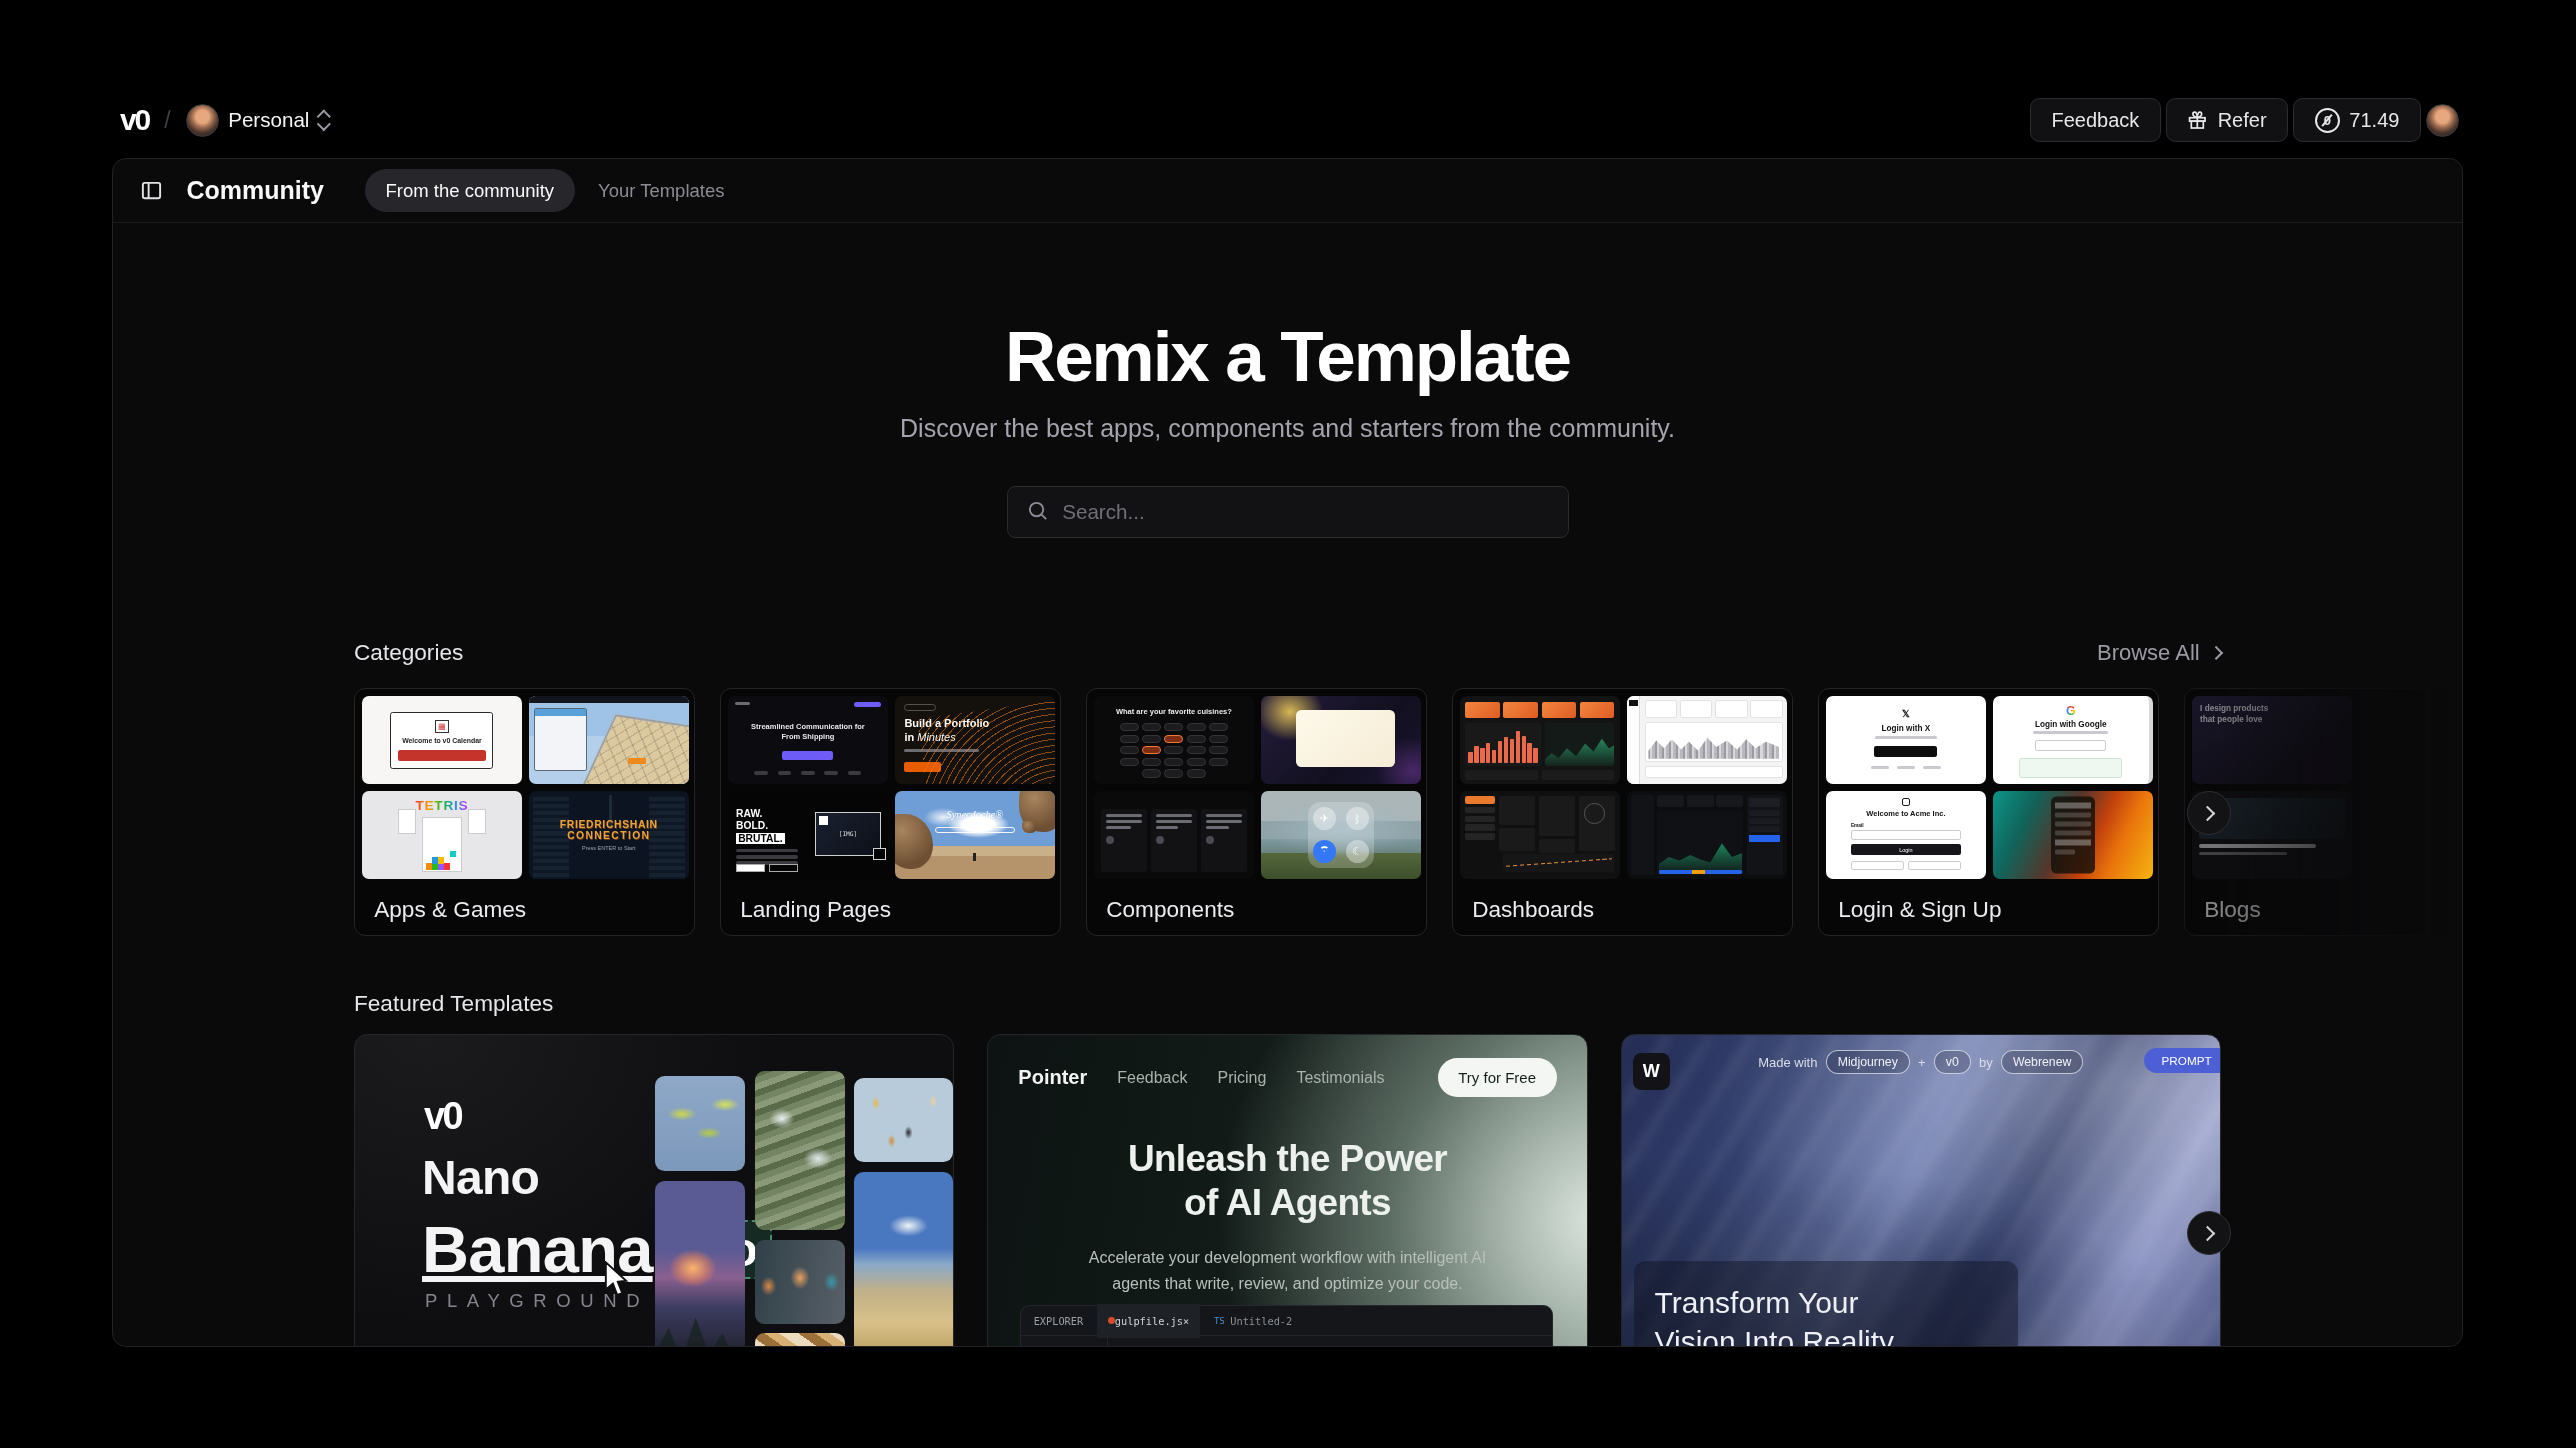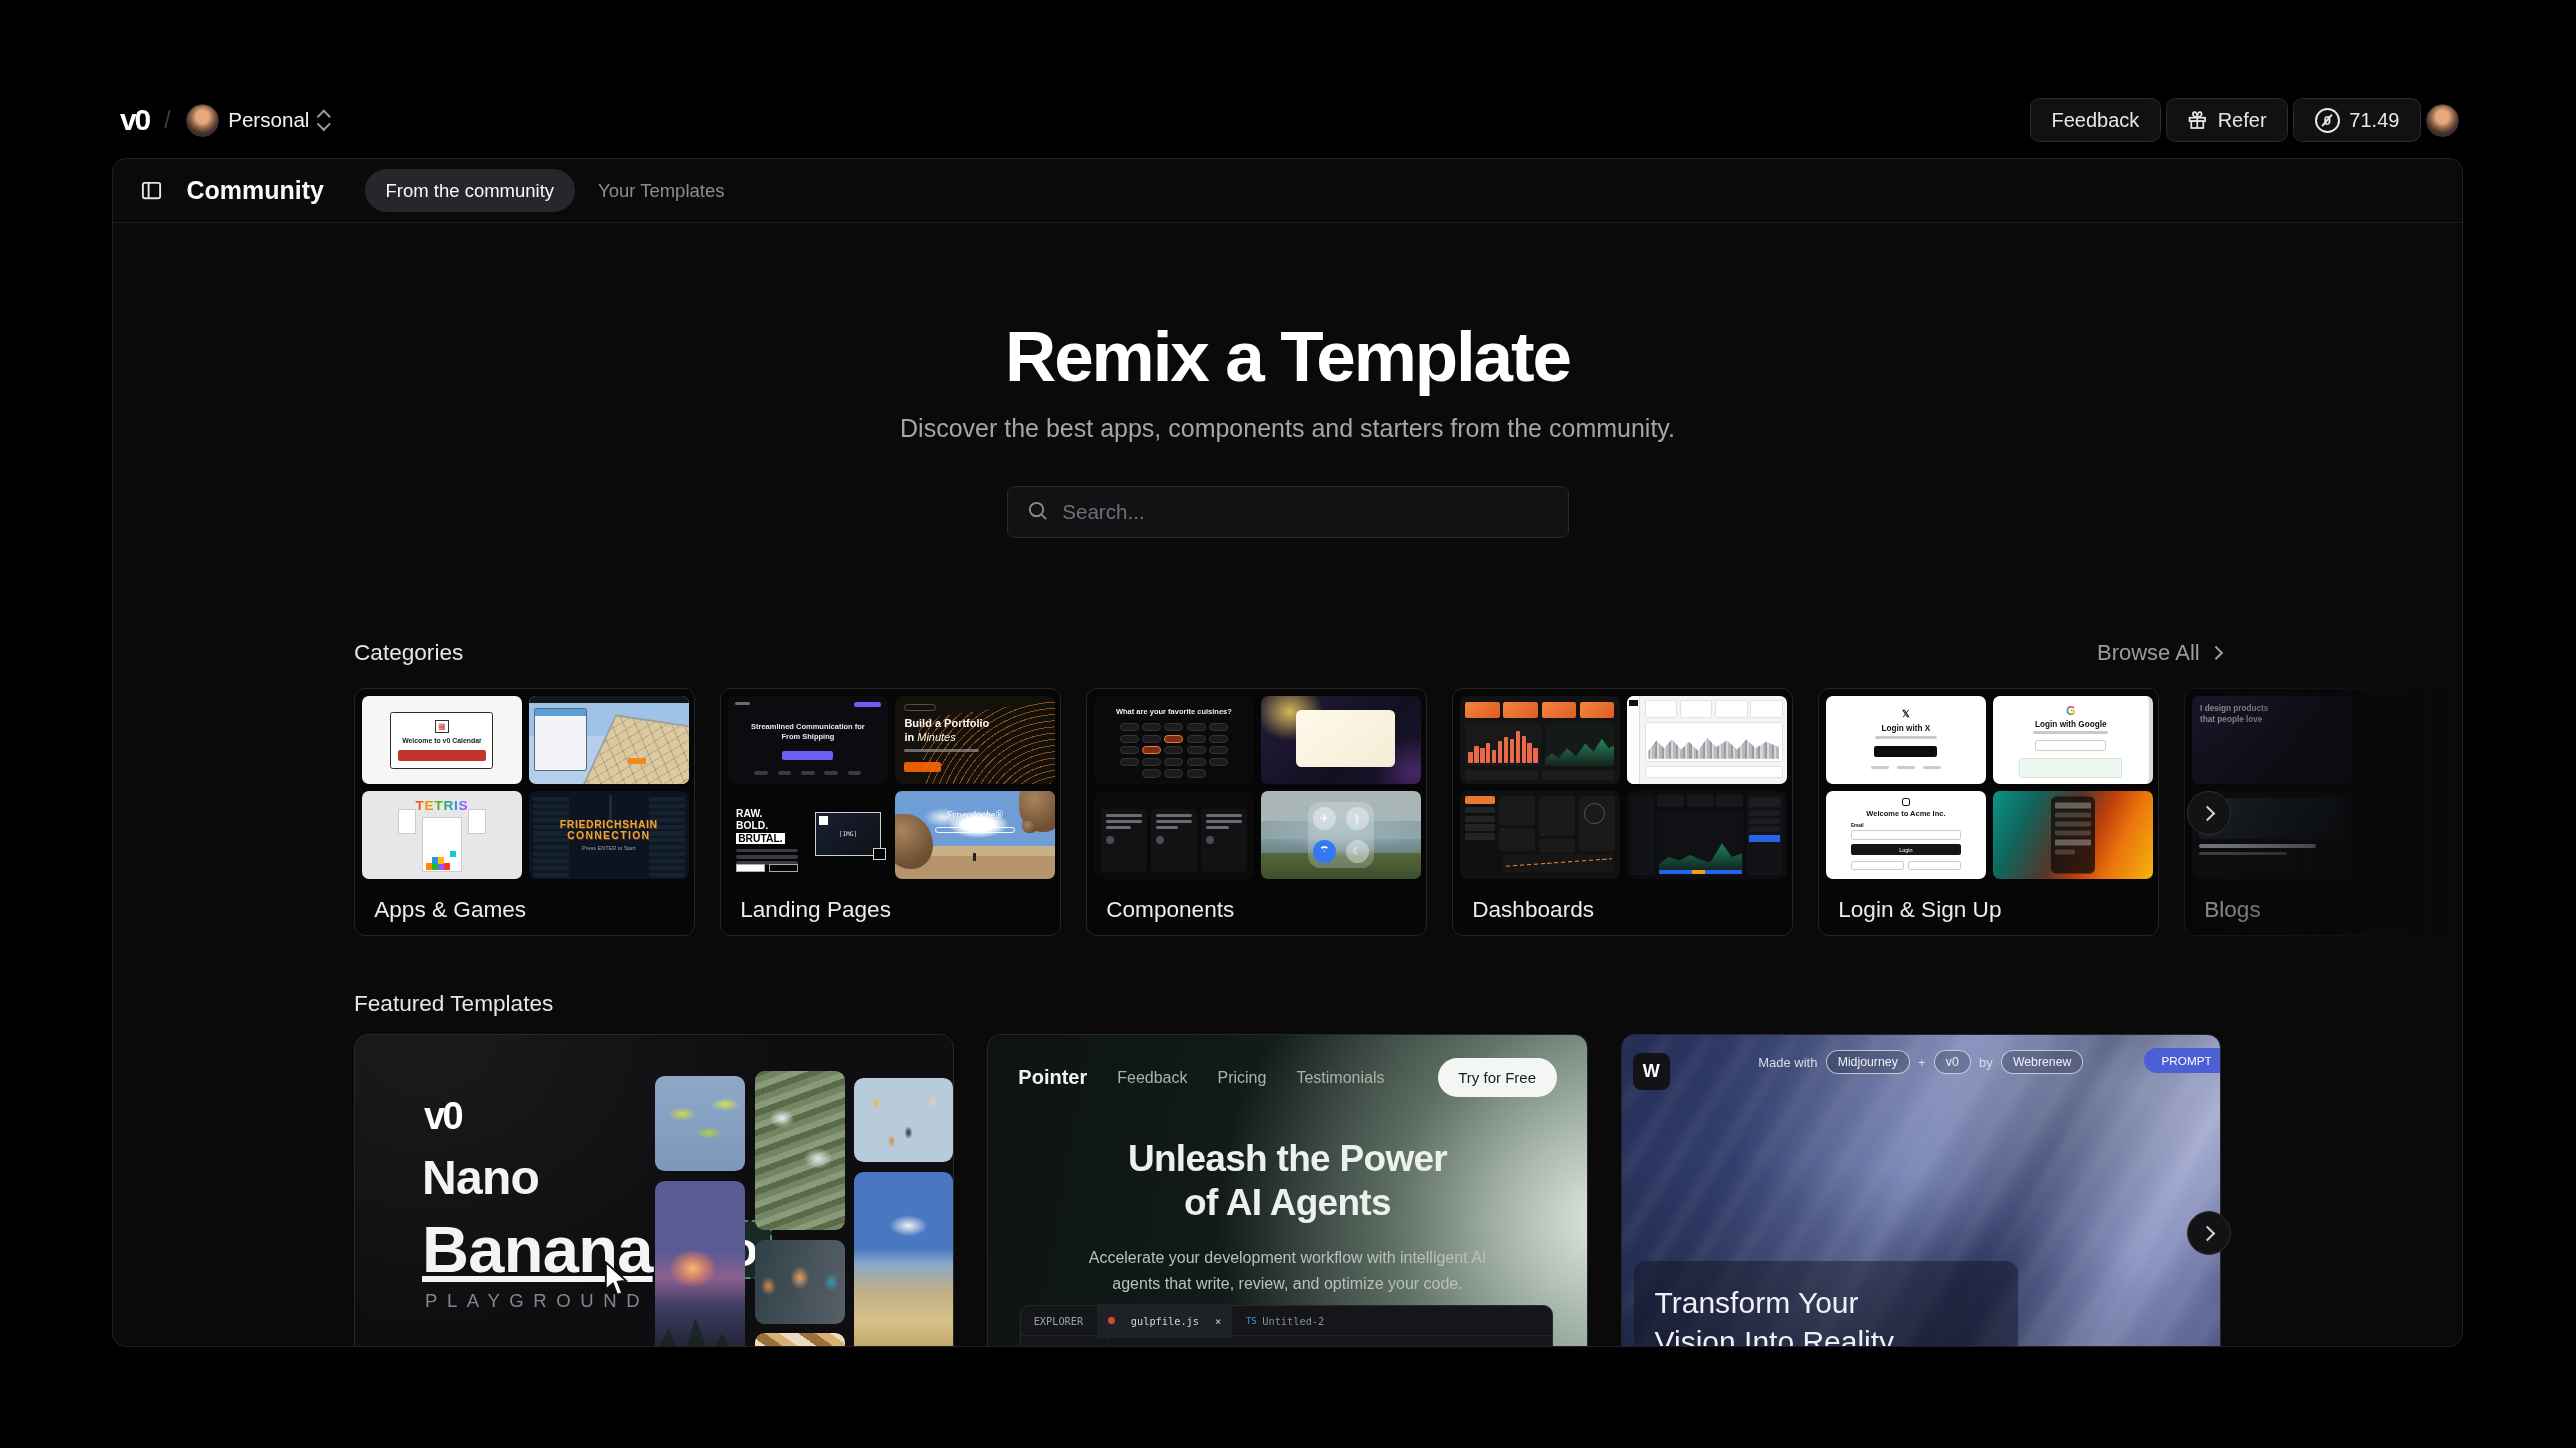--- a/index.html
+++ b/index.html
@@ -364,21 +364,21 @@
     padding:11px 20.6px; border-radius:685px; }
   .f-pointer .ttl { margin-top:40px; text-align:center; font-size:37px; font-weight:600;
     color:#edf1ee; line-height:1.18; letter-spacing:-0.7px; }
   .f-pointer .sub { margin-top:20.6px; text-align:center; font-size:16px; color:#b7c0ba; line-height:1.6; }
   .f-pointer .cta { margin:25px auto 0; display:block; width:max-content; background:#fff;
     color:#15201c; font-size:16px; padding:12.3px 25px; border-radius:685px; }
   .editor { position:absolute; left:32px; right:34px; top:270px; height:151px; background:#141619;
     border-radius:9.6px 9.6px 0 0; border:0.7px solid #26282c; font-family:"DejaVu Sans Mono",monospace; }
   .editor .ebar { display:flex; align-items:center; gap:13.7px; height:30px; padding:0 12.3px;
     border-bottom:0.7px solid #222428; color:#9aa0a8; font-size:10.3px; }
-  .editor .tab { display:flex; align-items:center; gap:16px; background:#1e2125; height:30px;
+  .editor .tab { display:flex; align-items:center; gap:0; background:#1e2125; height:30px;
     padding:17px 11px; color:#d0d4da; }
   .editor .tab .dot { width:6.9px; height:6.9px; border-radius:50%; background:#d84b2a; }
   .editor .tab2 { color:#8a8f98; display:flex; gap:5.5px; align-items:center; }
   .editor .ts { color:#4a8fd0; font-size:9px; }
   .editor .body { display:flex; font-size:10.3px; color:#7d838c; }
   .editor .tree { width:130px; padding:8.2px 9.6px; display:grid; gap:6.9px; align-content:start; }
   .editor .lines { border-left:0.7px solid #222428; flex:1; padding:8.2px 0; }
   .editor .ln { display:flex; gap:12.3px; padding:0 9.6px; line-height:1.7; white-space:nowrap;
     overflow:hidden; }
   .editor .num { color:#4a4f57; width:9.6px; text-align:right; flex:none; }

